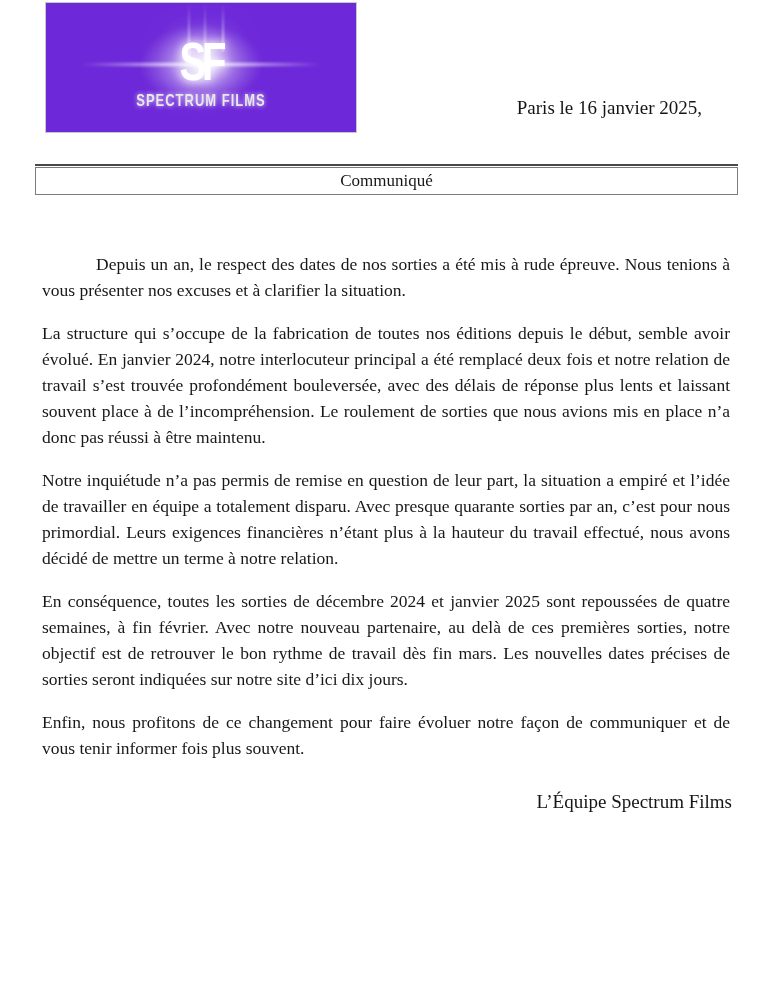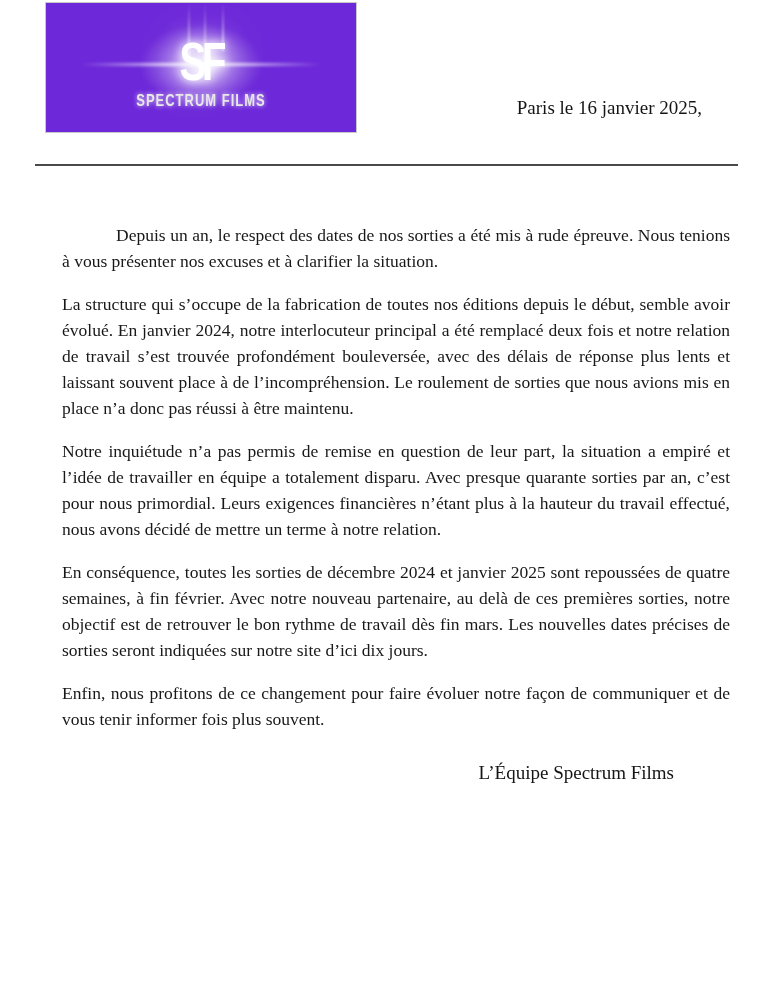--- a/index.html
+++ b/index.html
@@ -78,35 +78,34 @@
     border:1px solid #7c7c7c;
     display:flex;align-items:center;justify-content:center;
     font-size:17px;
     color:#161616;
   }
 
   
   .body{
     margin-top:56px;
     padding:0 40px 0 42px;
-    margin-left:20px;
   }
   .para{
     margin:0 0 17px 0;
     font-size:17.5px;
     line-height:26px;
     text-align:justify;
     color:#181818;
   }
   .para.indent{text-indent:54px;}
 
   
   .signature{
     margin-top:30px;
-    padding-right:96px;
+    padding-right:38px;
     text-align:right;
     font-size:19px;
     color:#151515;
   }
 </style>
 </head>
 <body>
 
 <div class="page">
 
@@ -117,20 +116,23 @@
     <div class="streak-v v3"></div>
     <div class="streak-h"></div>
     <div class="monogram">SF</div>
     <div class="logoname">SPECTRUM FILMS</div>
   </div>
 
   <div class="dateline">Paris le 16 janvier 2025,</div>
 
   <div class="rule"></div>
 
+  <div class="heading-box">
+    <span>Communiqué</span>
+  </div>
 
   <div class="body">
     <p class="para indent">Depuis un an, le respect des dates de nos sorties a été mis à rude épreuve. Nous tenions à vous présenter nos excuses et à clarifier la situation.</p>
     <p class="para">La structure qui s’occupe de la fabrication de toutes nos éditions depuis le début, semble avoir évolué. En janvier 2024, notre interlocuteur principal a été remplacé deux fois et notre relation de travail s’est trouvée profondément bouleversée, avec des délais de réponse plus lents et laissant souvent place à de l’incompréhension. Le roulement de sorties que nous avions mis en place n’a donc pas réussi à être maintenu.</p>
     <p class="para">Notre inquiétude n’a pas permis de remise en question de leur part, la situation a empiré et l’idée de travailler en équipe a totalement disparu. Avec presque quarante sorties par an, c’est pour nous primordial. Leurs exigences financières n’étant plus à la hauteur du travail effectué, nous avons décidé de mettre un terme à notre relation.</p>
     <p class="para">En conséquence, toutes les sorties de décembre 2024 et janvier 2025 sont repoussées de quatre semaines, à fin février. Avec notre nouveau partenaire, au delà de ces premières sorties, notre objectif est de retrouver le bon rythme de travail dès fin mars. Les nouvelles dates précises de sorties seront indiquées sur notre site d’ici dix jours.</p>
     <p class="para">Enfin, nous profitons de ce changement pour faire évoluer notre façon de communiquer et de vous tenir informer fois plus souvent.</p>
   </div>
 
   <div class="signature">L’Équipe Spectrum Films</div>

